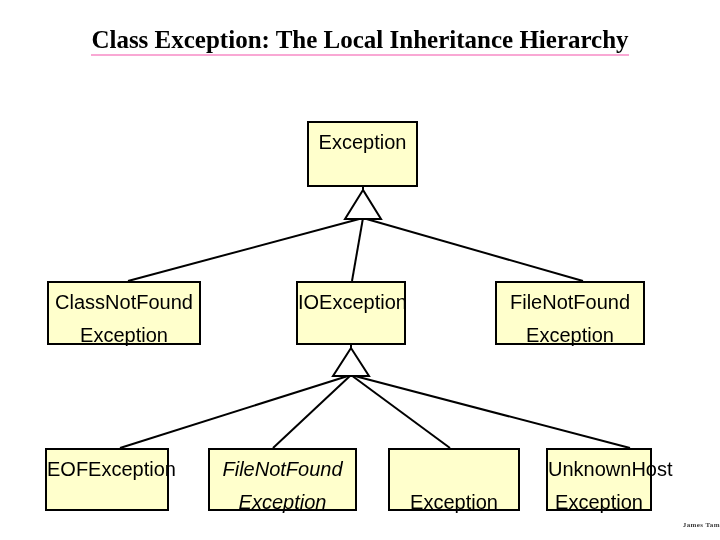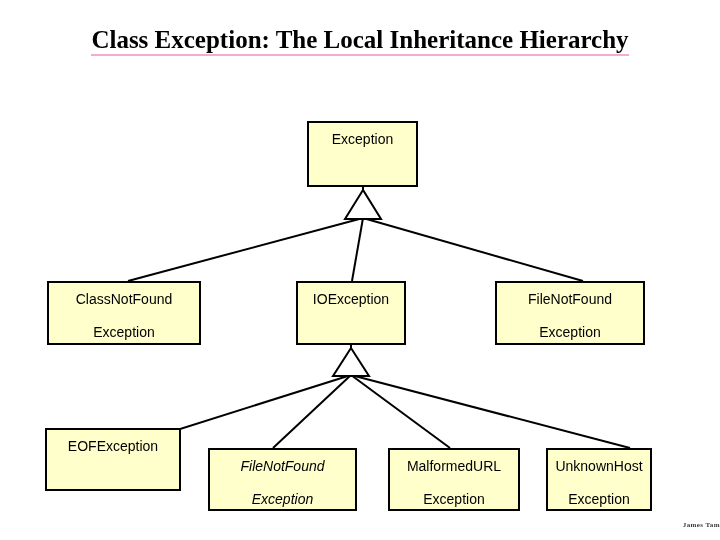--- a/index.html
+++ b/index.html
@@ -32,21 +32,21 @@
     border-bottom: 2px solid #f9a8d4;
     padding-bottom: 1px;
   }
   .uml-box {
     position: absolute;
     box-sizing: border-box;
     background: #ffffcc;
     border: 2px solid #000000;
     color: #000000;
     font-family: "Liberation Sans", sans-serif;
-    font-size: 14px;
+    font-size: 20px;
     line-height: 1;
     text-align: center;
   }
   .uml-box .line1 {
     position: absolute;
     left: 0;
     right: 0;
     top: 9px;
     text-align: center;
     white-space: nowrap;
@@ -117,31 +117,30 @@
 
   <div class="uml-box" style="left:296px; top:281px; width:110px; height:64px;padding-left:16px;">
     <div class="line1">IOException</div>
   </div>
 
   <div class="uml-box" style="left:495px; top:281px; width:150px; height:64px;">
     <div class="line1">FileNotFound</div>
     <div class="line2">Exception</div>
   </div>
 
-  <div class="uml-box" style="left:45px; top:428px; width:136px; height:63px;">
+  <div class="uml-box" style="left:45px; top:448px; width:124px; height:63px;">
     <div class="line1">EOFException</div>
   </div>
 
   <div class="uml-box" style="left:208px; top:448px; width:149px; height:63px;font-style:italic;">
     <div class="line1">FileNotFound</div>
     <div class="line2">Exception</div>
   </div>
 
   <div class="uml-box" style="left:388px; top:448px; width:132px; height:63px;">
-    <div class="line1">MalformedURL</div>
     <div class="line2">Exception</div>
   </div>
 
   <div class="uml-box" style="left:546px; top:448px; width:106px; height:63px;">
     <div class="line1">UnknownHost</div>
     <div class="line2">Exception</div>
   </div>
 
   <div id="credit">James Tam</div>
 

